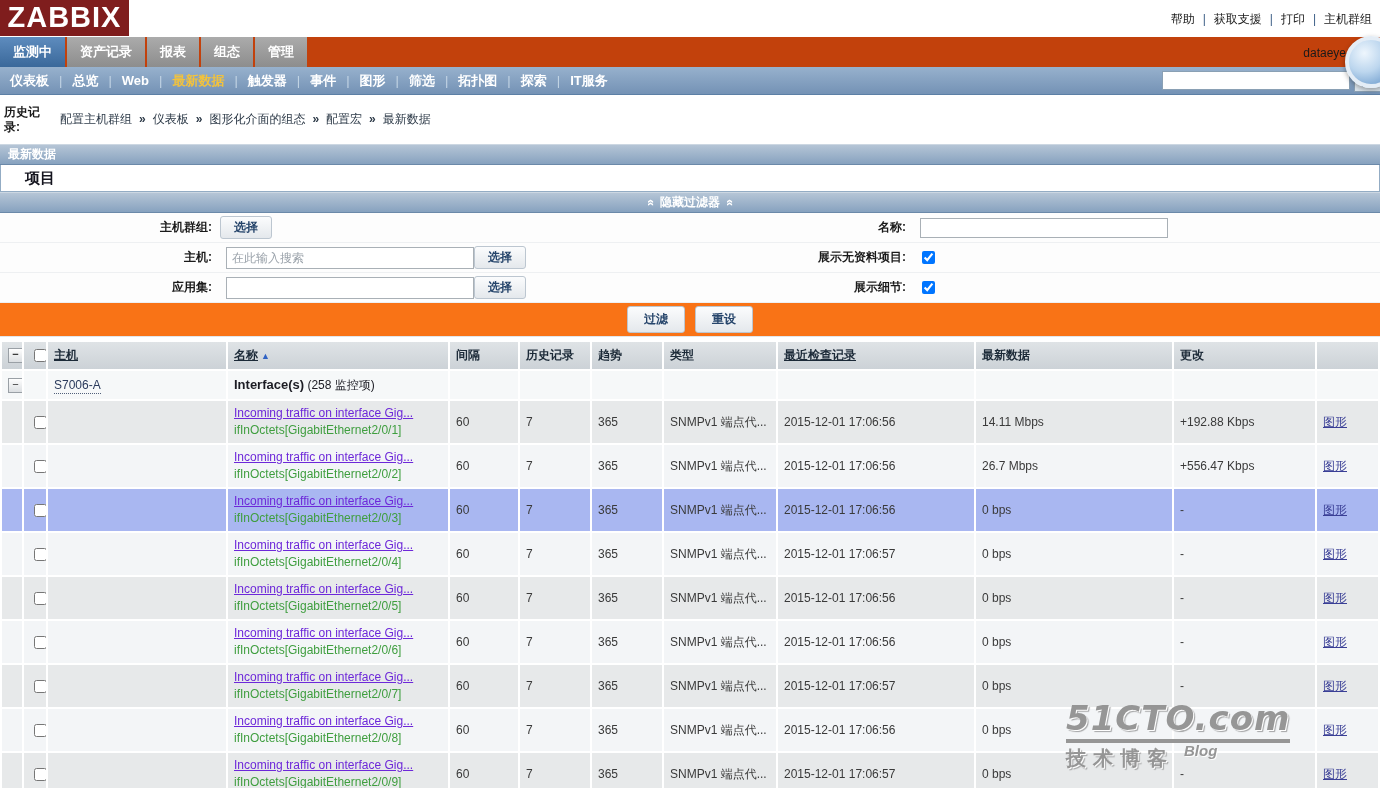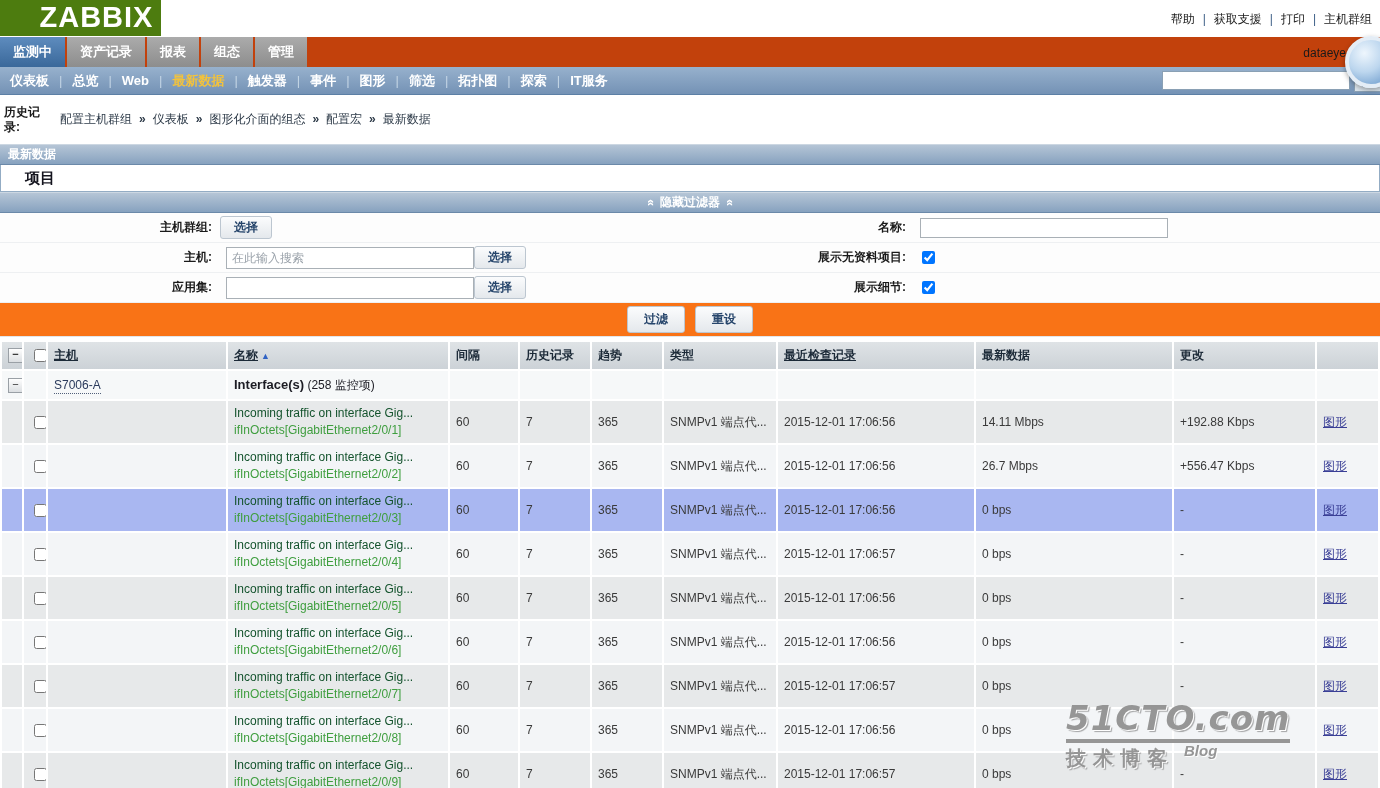--- a/index.html
+++ b/index.html
@@ -1,22 +1,22 @@
 <!DOCTYPE html>
 <html><head>
 <meta charset="utf-8">
 <style>
   html,body{margin:0;padding:0;}
   .page{position:relative;width:1380px;height:788px;overflow:hidden;background:#fff;
         font-family:"Liberation Sans",sans-serif;font-size:12px;color:#222;}
 
   
   .topbar{height:37px;position:relative;background:#fff;}
-  .logo{position:absolute;left:0;top:0;width:129px;height:36px;background:#4d7c0f;color:#fff;
-        font-size:29px;font-weight:bold;text-align:center;line-height:35px;letter-spacing:1px;cursor:pointer;padding-left:32px;}
+  .logo{position:absolute;left:0;top:0;width:129px;height:36px;background:#7f1d1d;color:#fff;
+        font-size:29px;font-weight:bold;text-align:center;line-height:35px;letter-spacing:1px;cursor:pointer;}
   .toplinks{position:absolute;right:8px;top:11px;font-size:12px;color:#1a1a1a;white-space:nowrap;}
   .toplink{cursor:pointer;}
   .toplink + .toplink::before{content:"|";color:#3c5e86;margin:0 8px;}
 
   
   .mainnav{height:30px;background:#c2410c;position:relative;}
   .tabs{display:flex;height:30px;}
   .tab{background:linear-gradient(#ababab,#8d8d8d);color:#fff;font-weight:bold;font-size:13px;
        padding:0 13px;line-height:30px;margin-right:2px;cursor:pointer;}
   .tab.active{background:linear-gradient(#5e8cbe,#3a689a);}
@@ -96,21 +96,21 @@
   tr.light td{background:#f3f5f7;}
   tr.selected td{background:#a9b7f1;}
   tr.group td{background:#f6f8f9;height:20px;}
   .toggle-box{width:13px;height:13px;border:1px solid #9aa0a6;background:linear-gradient(#fefefe,#dcdfe2);
               font-size:11px;line-height:11px;text-align:center;color:#333;cursor:pointer;}
   .sort-arrow{color:#2f62c4;font-size:9px;margin-left:3px;}
   .sort-arrow::before{content:"▲";}
   .hostlink{color:#2a3a5c;border-bottom:1px dotted #51607a;cursor:pointer;padding-bottom:1px;}
   .gname b{color:#1c1c24;font-size:13px;}
   .gname span{color:#1c1c24;font-size:12px;}
-  .iname{line-height:17px;color:#14532d;}
+  .iname{line-height:17px;color:#6d28d9;text-decoration:underline;}
   .ikey{line-height:17px;color:#3f9e3f;cursor:pointer;}
   .graphlink{color:#3a3f96;text-decoration:underline;cursor:pointer;}
 
   
   .watermark{position:absolute;left:1066px;top:698px;z-index:9;color:#8f8f8f;opacity:.93;pointer-events:none;}
   .wm1{font-size:34px;font-weight:bold;font-style:italic;letter-spacing:1px;
        font-family:"DejaVu Sans",sans-serif;
        text-shadow:1px 1px 0 #fff,2px 2px 1px rgba(90,90,90,.55);
        border-bottom:4px solid #8f8f8f;padding-bottom:1px;display:inline-block;}
   .wm2{margin-top:2px;}

